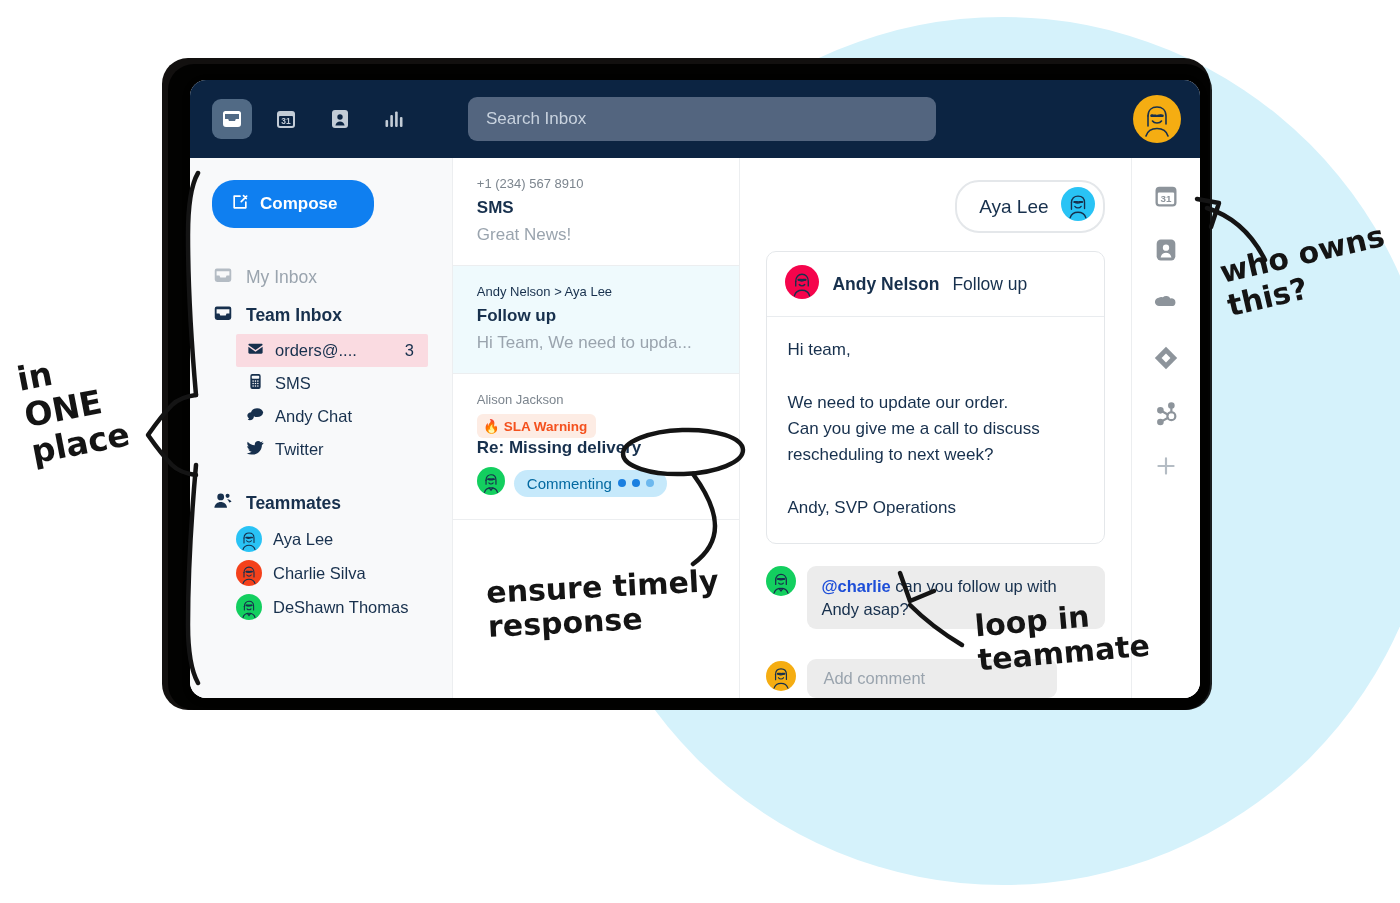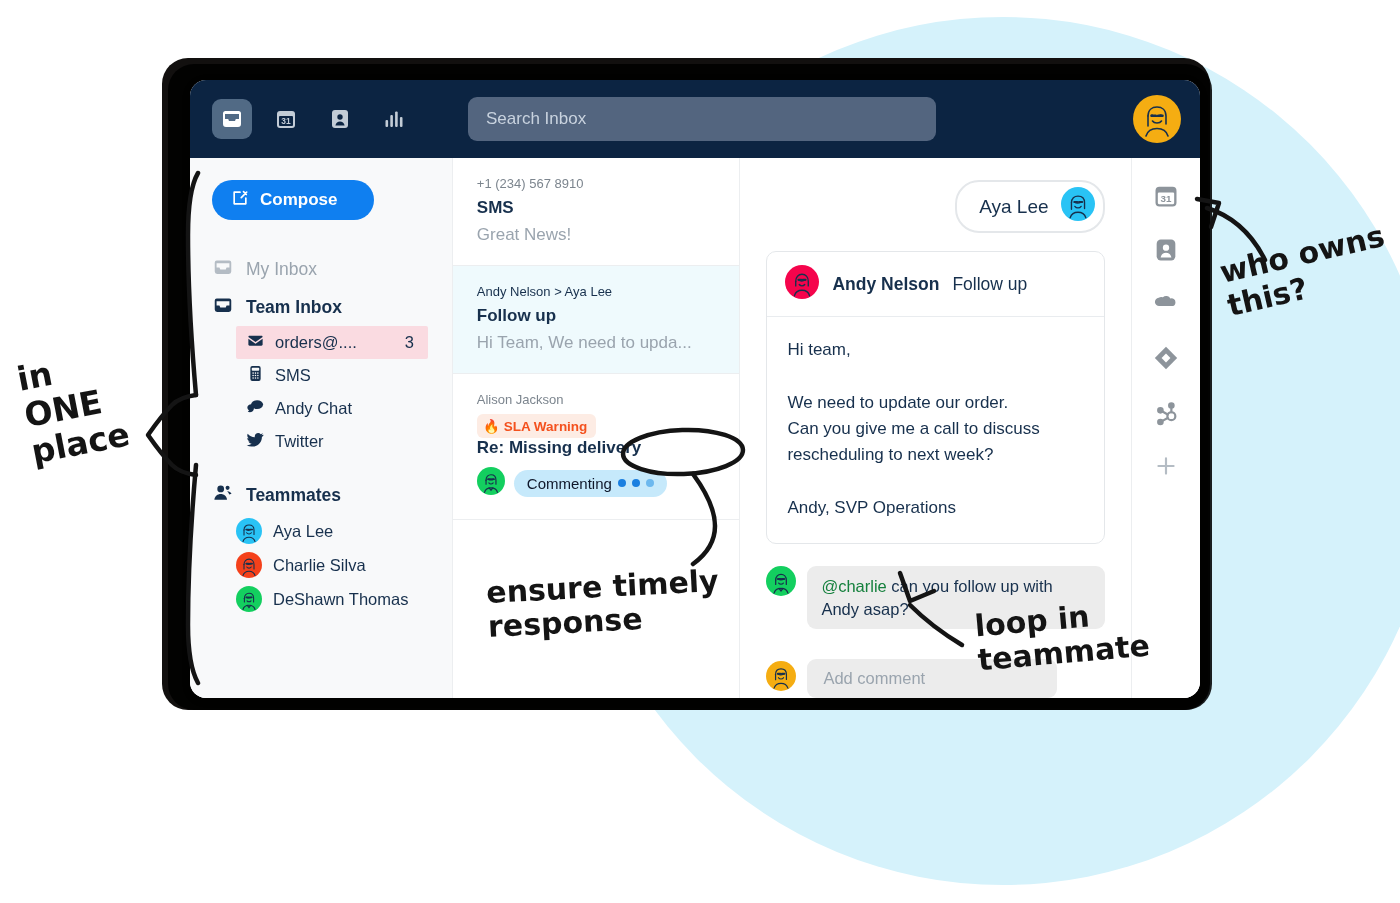--- a/index.html
+++ b/index.html
@@ -91,21 +91,21 @@
 
   
   .sidebar {
     width: 265px;
     background: #f8f9fa;
     border-right: 1px solid #eceef0;
     padding: 22px 0 0 0;
   }
   .compose-btn {
     margin: 0 0 0 22px;
-    width: 162px; height: 40px;
+    width: 162px; height: 48px;
     background: #0f7ff0;
     border-radius: 22px;
     display: flex; align-items: center;
     gap: 10px;
     padding-left: 18px;
     color: #fff;
     font-size: 17px;
     font-weight: 700;
   }
   .nav-list { margin-top: 30px; }
@@ -164,21 +164,21 @@
     border-radius: 6px;
     display: inline-flex; align-items: center; gap: 3px;
     white-space: nowrap;
   }
   .commenting-row { display: flex; align-items: center; gap: 9px; margin-top: 9px; }
   .commenting-pill {
     background: #c6e9fb;
     border-radius: 15px;
     padding: 5px 13px;
     font-size: 15px;
-    color: #0f172a;
+    color: #0369a1;
     display: flex; align-items: center; gap: 6px;
   }
   .dot { width: 8px; height: 8px; border-radius: 50%; background: #1a7fe0; display:inline-block;}
   .dot.d3 { background: #6cb8ee; }
 
   
   .msgpane { flex: 1 1 auto; background: #fff; padding: 22px 26px 0 26px; position: relative; }
   .assignee-wrap { display: flex; justify-content: flex-end; }
   .assignee-chip {
     display: inline-flex; align-items: center; gap: 12px;
@@ -213,21 +213,21 @@
   .comment-row { display: flex; align-items: flex-start; gap: 11px; margin-top: 22px; }
   .comment-bubble {
     background: #ececec;
     border-radius: 9px;
     padding: 9px 14px;
     font-size: 16.5px;
     line-height: 1.35;
     color: #17304d;
     max-width: 300px;
   }
-  .mention { color: #15803d; font-weight: 400; text-align: right; }
+  .mention { color: #1d4ed8; font-weight: 700; text-align: right; }
   .addcomment-row { display: flex; align-items: center; gap: 11px; margin-top: 30px; }
   .addcomment-field {
     background: #ececec;
     border-radius: 9px;
     padding: 10px 16px;
     font-size: 16.5px;
     color: #9aa4ae;
     width: 250px;
   }
 

